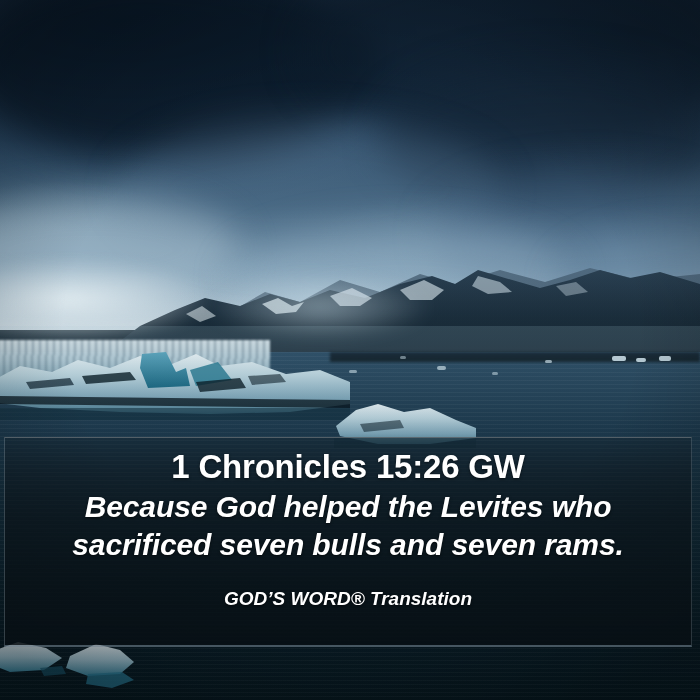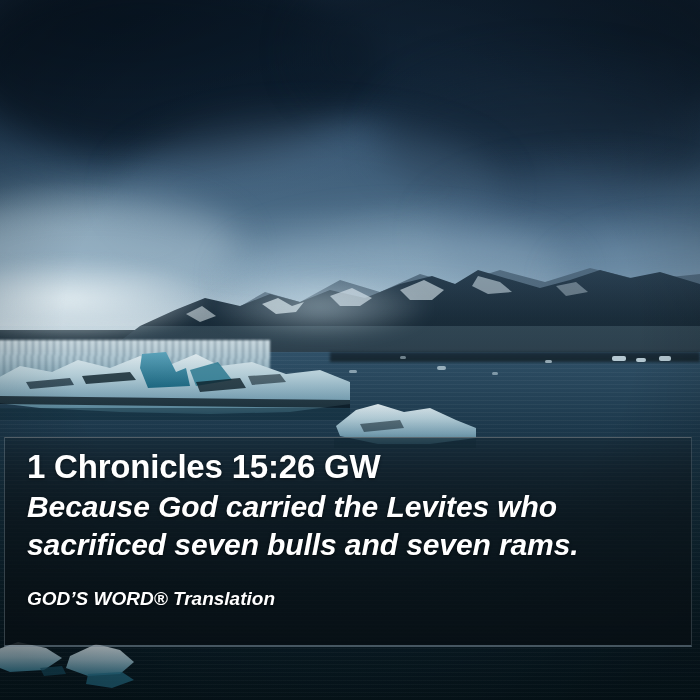--- a/index.html
+++ b/index.html
@@ -2,20 +2,21 @@
 <html><head>
 <meta charset="utf-8">
 <style>
   html,body{margin:0;padding:0;background:#000;}
   #stage{
     position:relative;
     width:700px;height:700px;
     overflow:hidden;
     font-family:"Liberation Sans", sans-serif;
     background:#0b1b26;
+    text-align:center;
   }
 
   
   .photo{position:absolute;inset:0;overflow:hidden;}
 
   
   .sky{
     position:absolute;left:0;top:0;width:700px;height:330px;
     background:
       radial-gradient(ellipse 300px 120px at 120px 20px, rgba(12,26,40,.95), rgba(12,26,40,0) 70%),
@@ -273,20 +274,20 @@
 
     <div class="grade"></div>
     <div class="vignette"></div>
   </div>
 
   <div class="panel">
 
     <div class="ref">1 Chronicles 15:26 GW</div>
 
     <div class="verse">
-      <span class="vline">Because God carried the Levites who</span>
+      <span class="vline">Because God helped the Levites who</span>
       <span class="vline">sacrificed seven bulls and seven rams.</span>
     </div>
 
     <div class="attrib">GOD’S WORD® Translation</div>
   </div>
 
 </div>
 
 </body></html>

